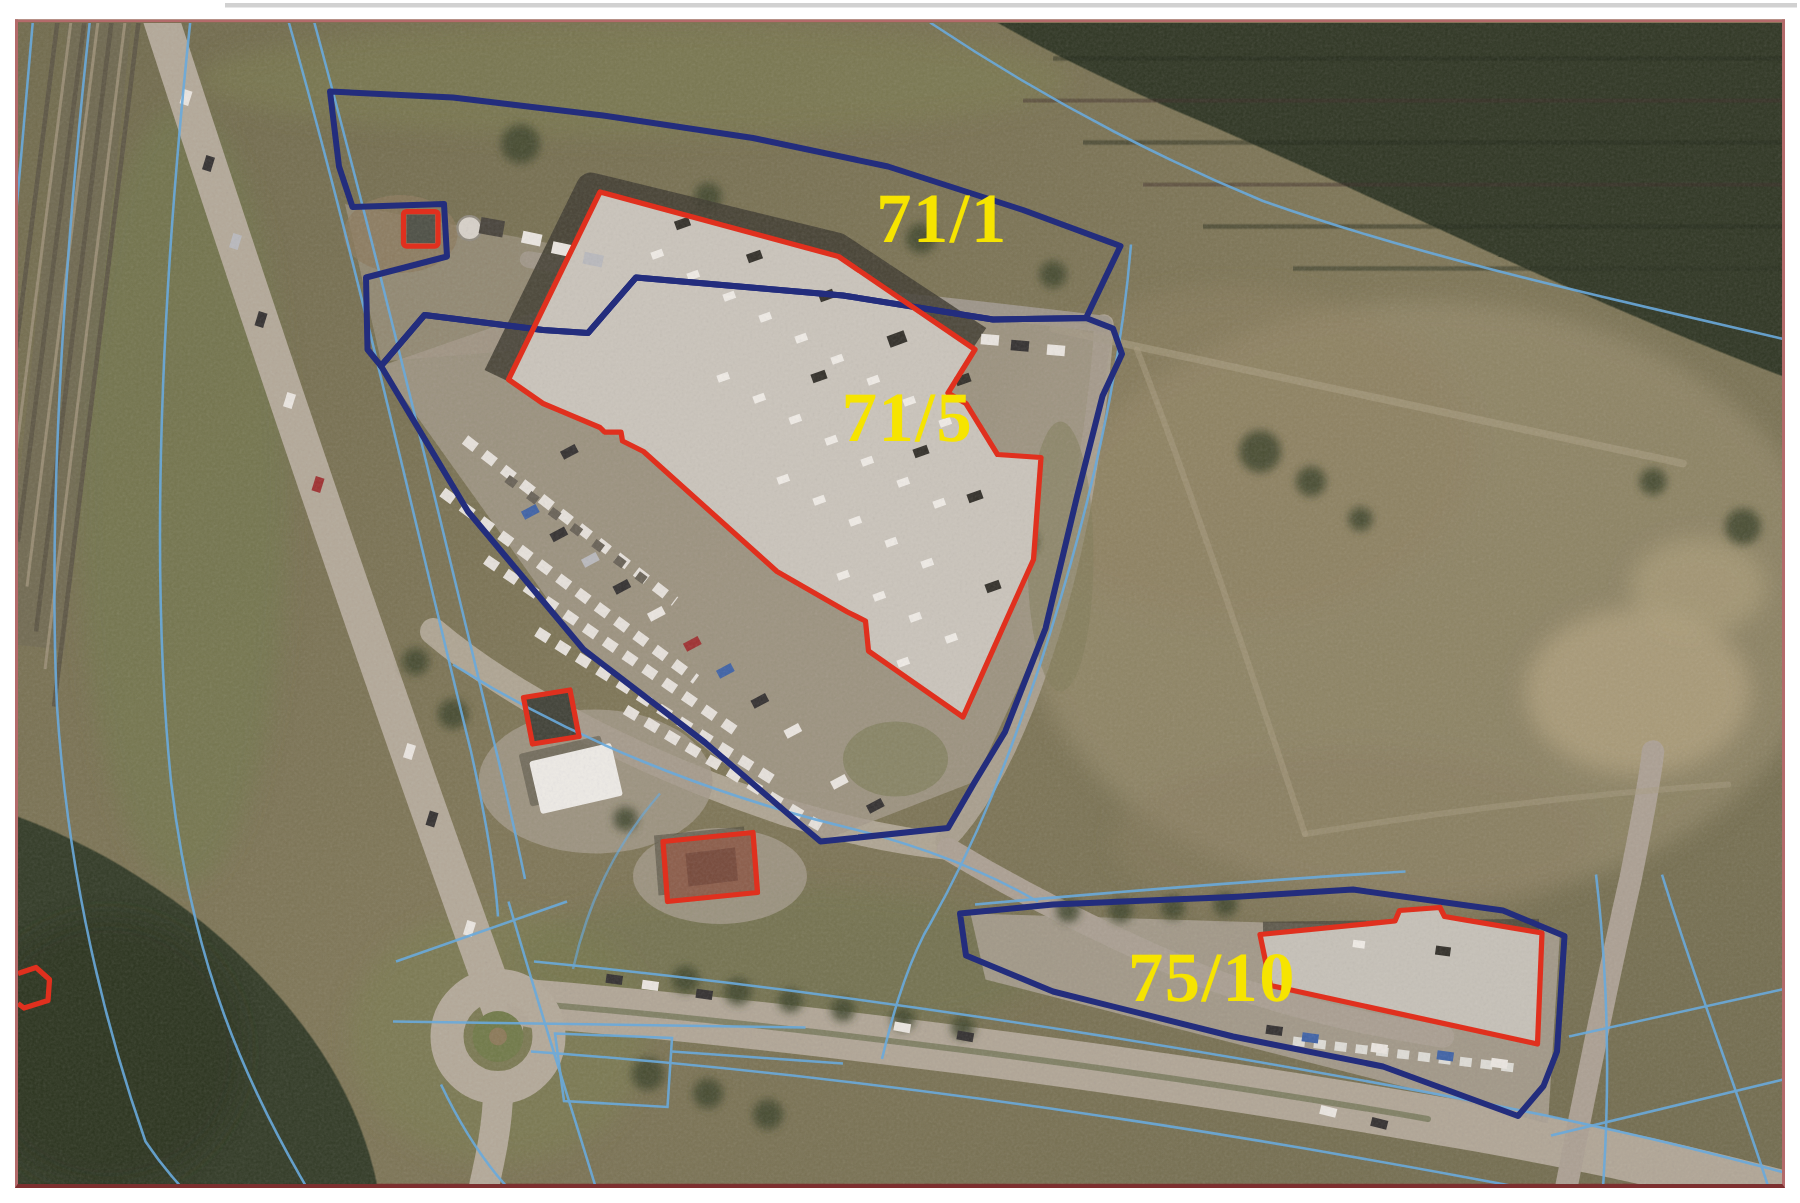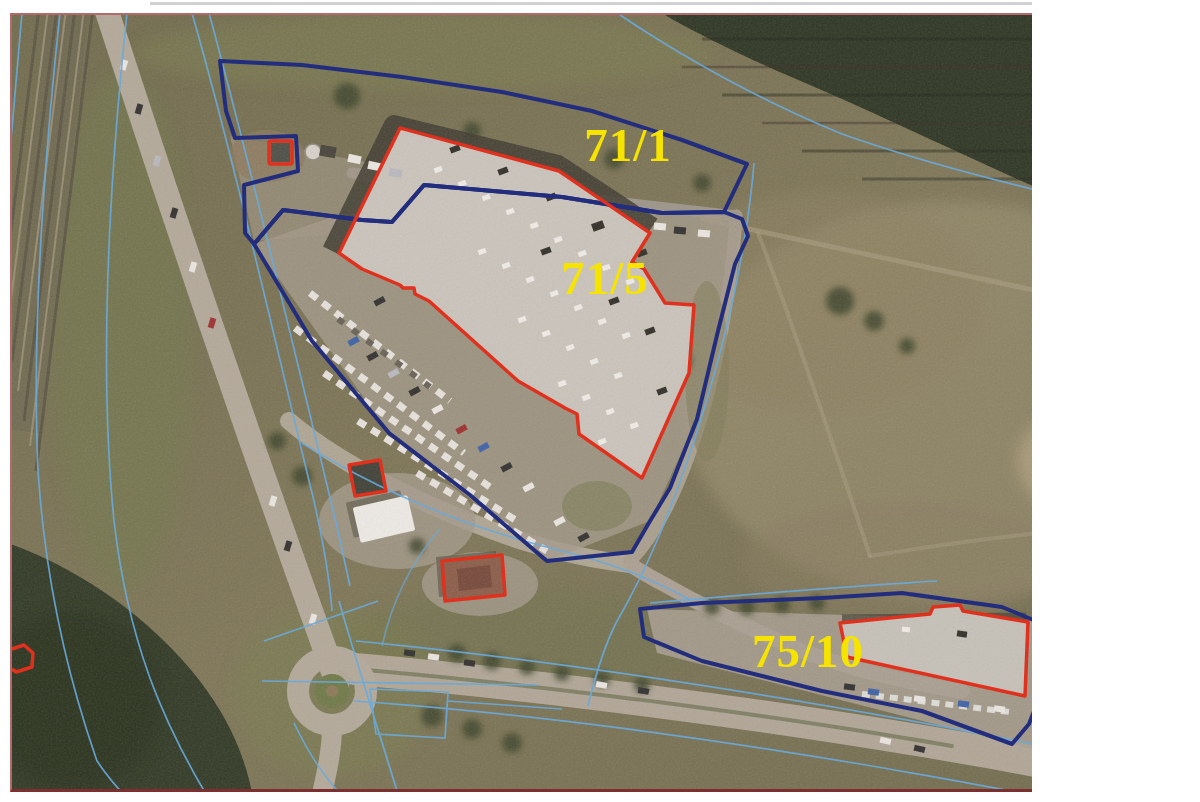--- a/index.html
+++ b/index.html
@@ -1,16 +1,16 @@
 <!DOCTYPE html>
 <html><head>
 <meta charset="utf-8">
 <style>
   html,body{margin:0;padding:0;background:#ffffff;}
-  .page{position:relative;width:1032px;height:802px;background:#fff;overflow:hidden;
+  .page{position:relative;width:1200px;height:802px;background:#fff;overflow:hidden;
         font-family:"Liberation Serif","DejaVu Serif",serif;}
   .top-streak{position:absolute;left:150px;top:2px;width:1048px;height:3px;background:#9a9a9a;opacity:.45;}
   .photo-frame{position:absolute;left:10px;top:13px;width:1176px;height:774px;
         border-top:2px solid #b36a6a;border-left:2px solid #b36a6a;border-right:2px solid #b36a6a;
         border-bottom:3px solid #7d2f2f;background:#77744f;}
   svg{display:block;}
   .plabel{font-family:"Liberation Serif","DejaVu Serif",serif;font-weight:700;font-size:47px;
           text-anchor:middle;letter-spacing:1px;}
   .cw{fill:#eceae4}.cd{fill:#2f2f2f}.cb{fill:#3a62a8}.cs{fill:#b9bcc0}.cr{fill:#9e2f2f}
   .unitw{fill:#f1f0ea}.unitd{fill:#2e2e27}

